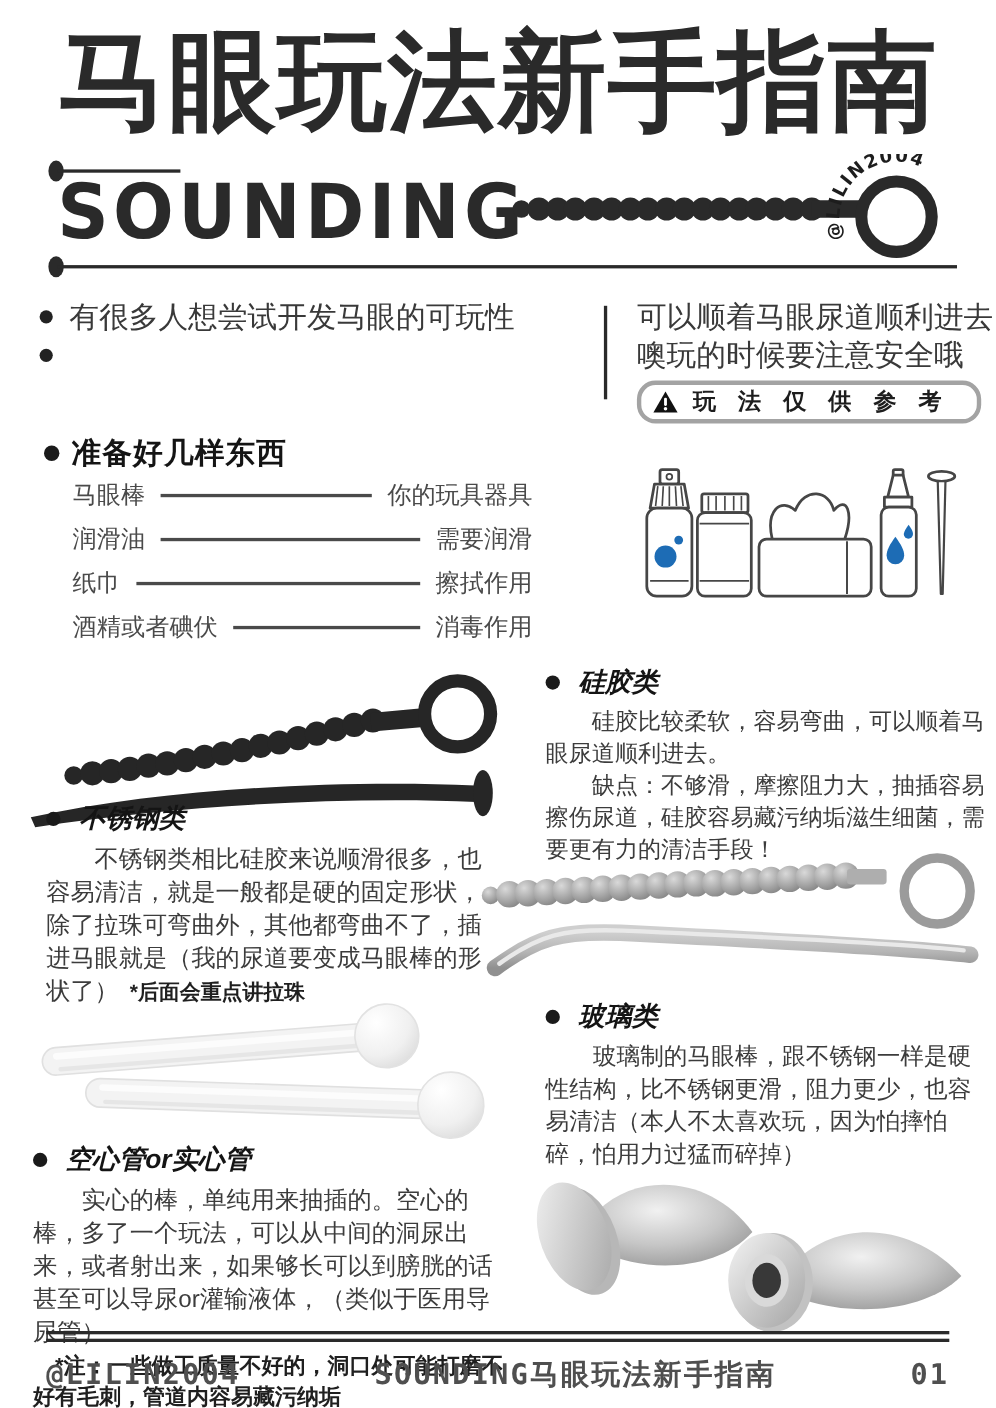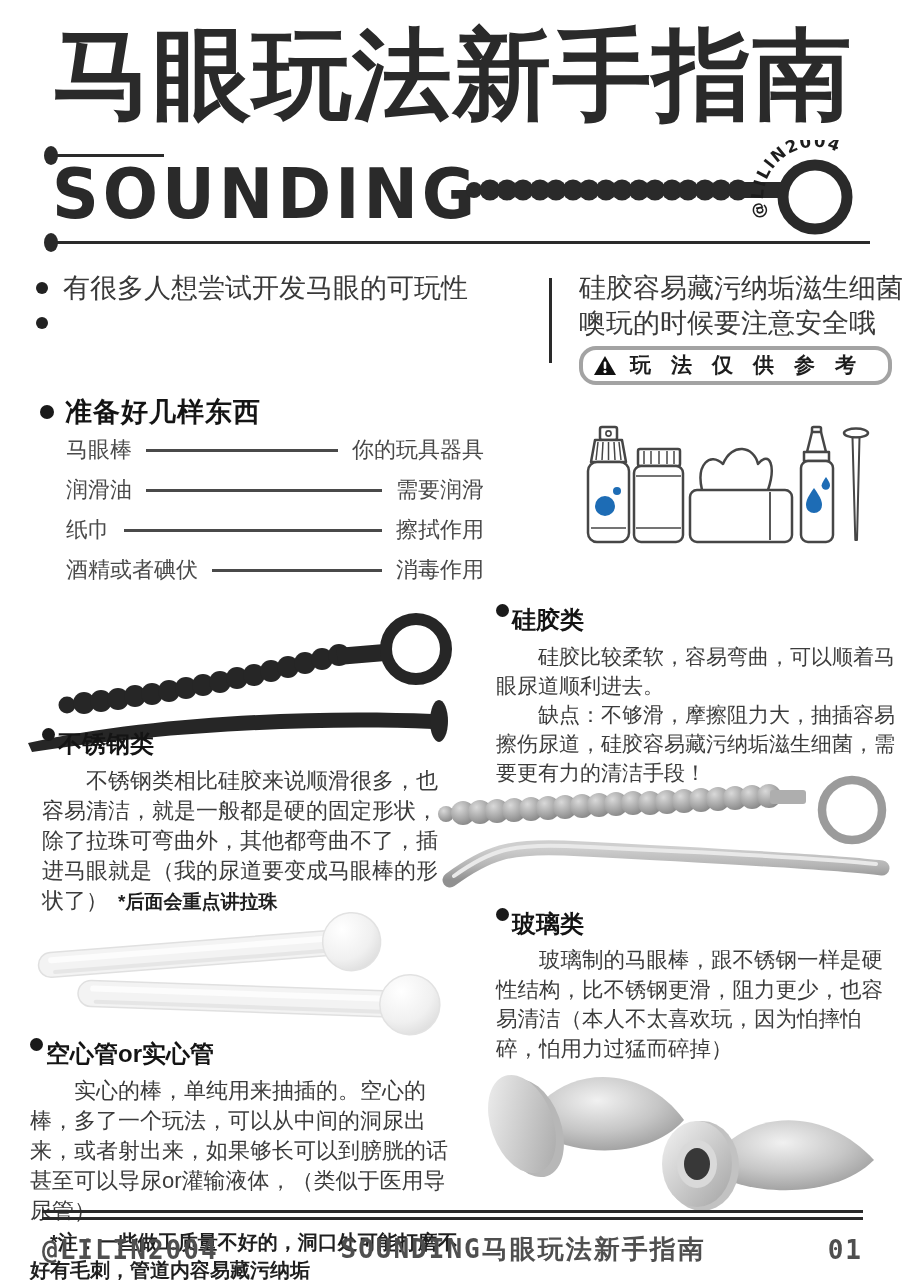--- a/index.html
+++ b/index.html
@@ -25,21 +25,21 @@
   .intro-right{left:579px;top:271px;width:318px;}
   .intro-right p{margin:0;font-size:27px;line-height:35px;color:#393939;white-space:nowrap;}
   .disclaimer{margin-top:5px;display:inline-flex;align-items:center;gap:13px;
               border:4px solid #a3a3a3;border-radius:17px;padding:1px 12px 2px 10px;}
   .disclaimer span{font-size:21px;font-weight:600;letter-spacing:20px;color:#1d1d1d;white-space:nowrap;}
 
   
   .h2row{display:flex;align-items:center;gap:11px;}
   .h2row .dot{width:14px;height:14px;border-radius:50%;background:#1a1a1a;}
   .h2row .lbl{font-size:27px;font-weight:700;color:#141414;letter-spacing:1px;}
-  .h3row{display:flex;align-items:flex-start;gap:3px;margin-bottom:6px;}
+  .h3row{display:flex;align-items:center;gap:17px;margin-bottom:6px;font-style:italic;}
   .h3row .dot{width:13px;height:13px;border-radius:50%;background:#1a1a1a;}
   .h3row .lbl{font-size:24px;font-weight:700;color:#141414;}
 
   
   .prep-list{left:66px;top:430px;width:418px;margin:0;padding:0;list-style:none;}
   .prep-list li{display:flex;align-items:center;height:40px;font-size:22px;color:#4a4a4a;}
   .prep-list .leader{flex:1;border-top:3px solid #4a4a4a;margin:0 14px;}
   .prep-list .nm,.prep-list .pp{white-space:nowrap;}
 
   
@@ -109,21 +109,21 @@
         <span>有很多人想尝试开发马眼的可玩性</span>
       </li>
     <li>
         <span class="bdot"></span>
       </li>
   </ul>
 
   <div class="abs v-divider"></div>
 
   <div class="abs intro-right">
-    <p>硅胶容易藏污纳垢滋生细菌</p>
+    <p>可以顺着马眼尿道顺利进去</p>
     <p>噢玩的时候要注意安全哦</p>
     <div class="disclaimer">
       <svg width="24" height="21" viewBox="0 0 24 21">
         <path d="M12,1 L23,20 H1 Z" fill="#111"></path>
         <rect x="10.7" y="6.5" width="2.6" height="7.5" rx="1.2" fill="#fff"></rect>
         <circle cx="12" cy="16.6" r="1.6" fill="#fff"></circle>
       </svg>
       <span>玩法仅供参考</span>
     </div>
   </div>

